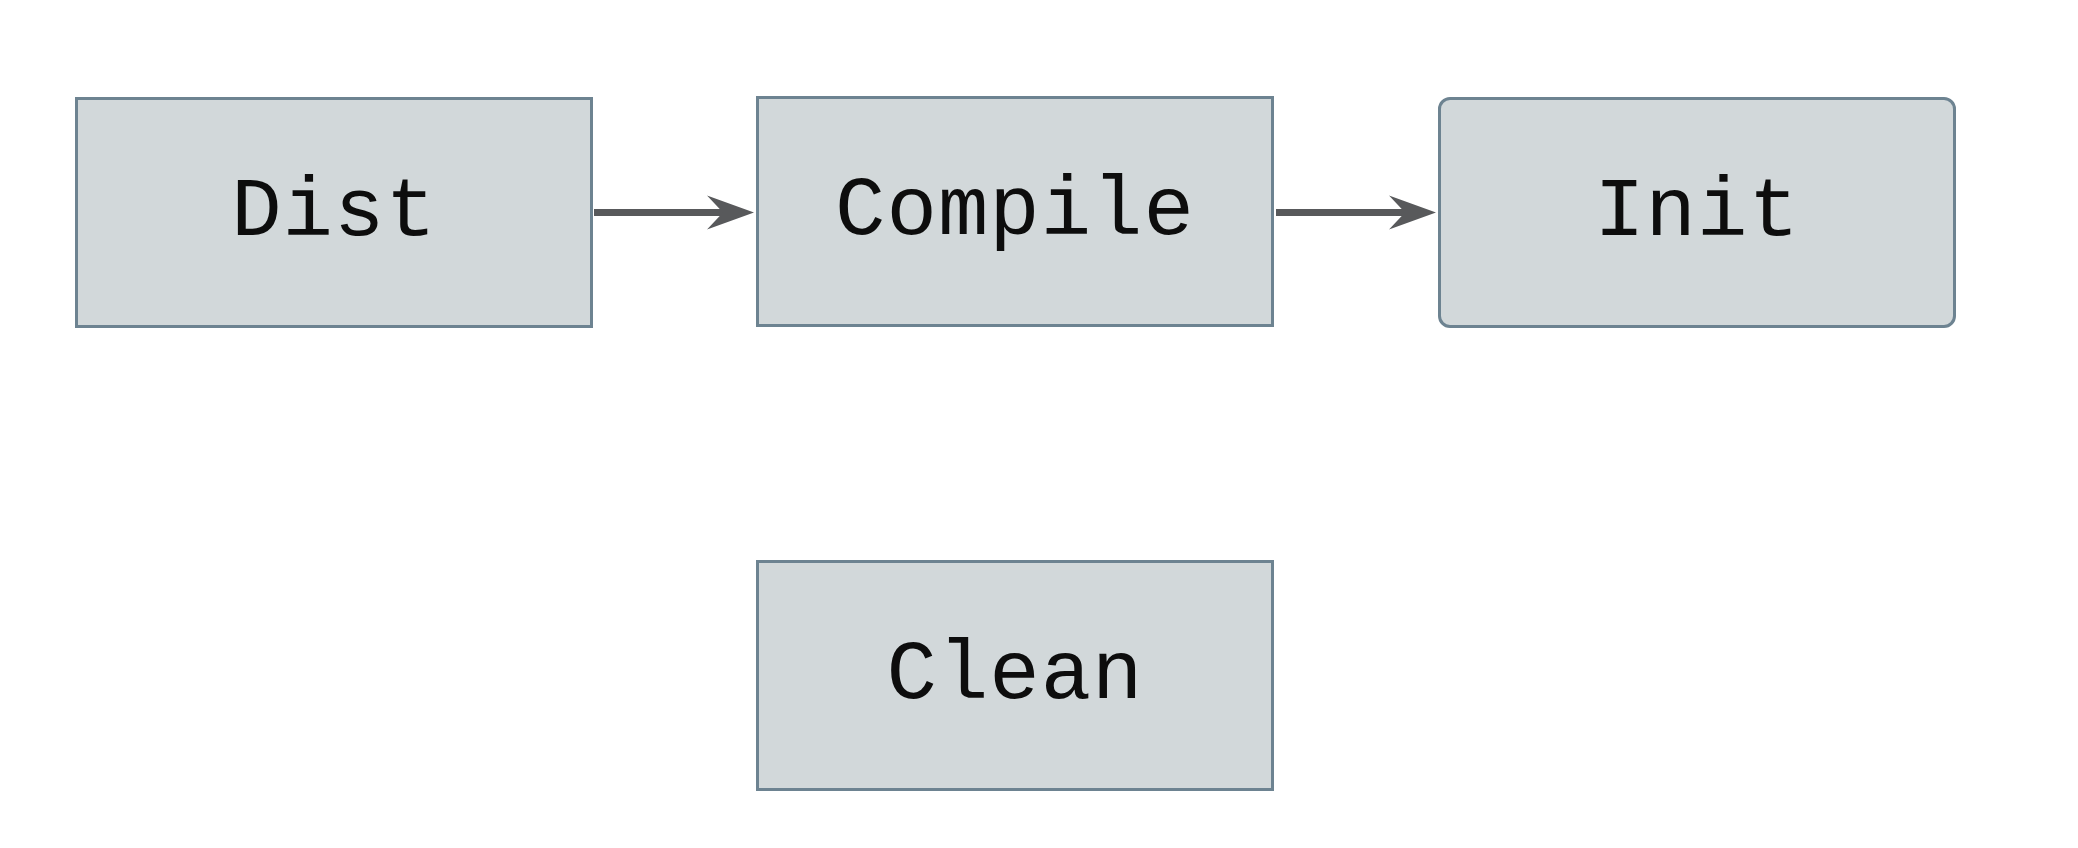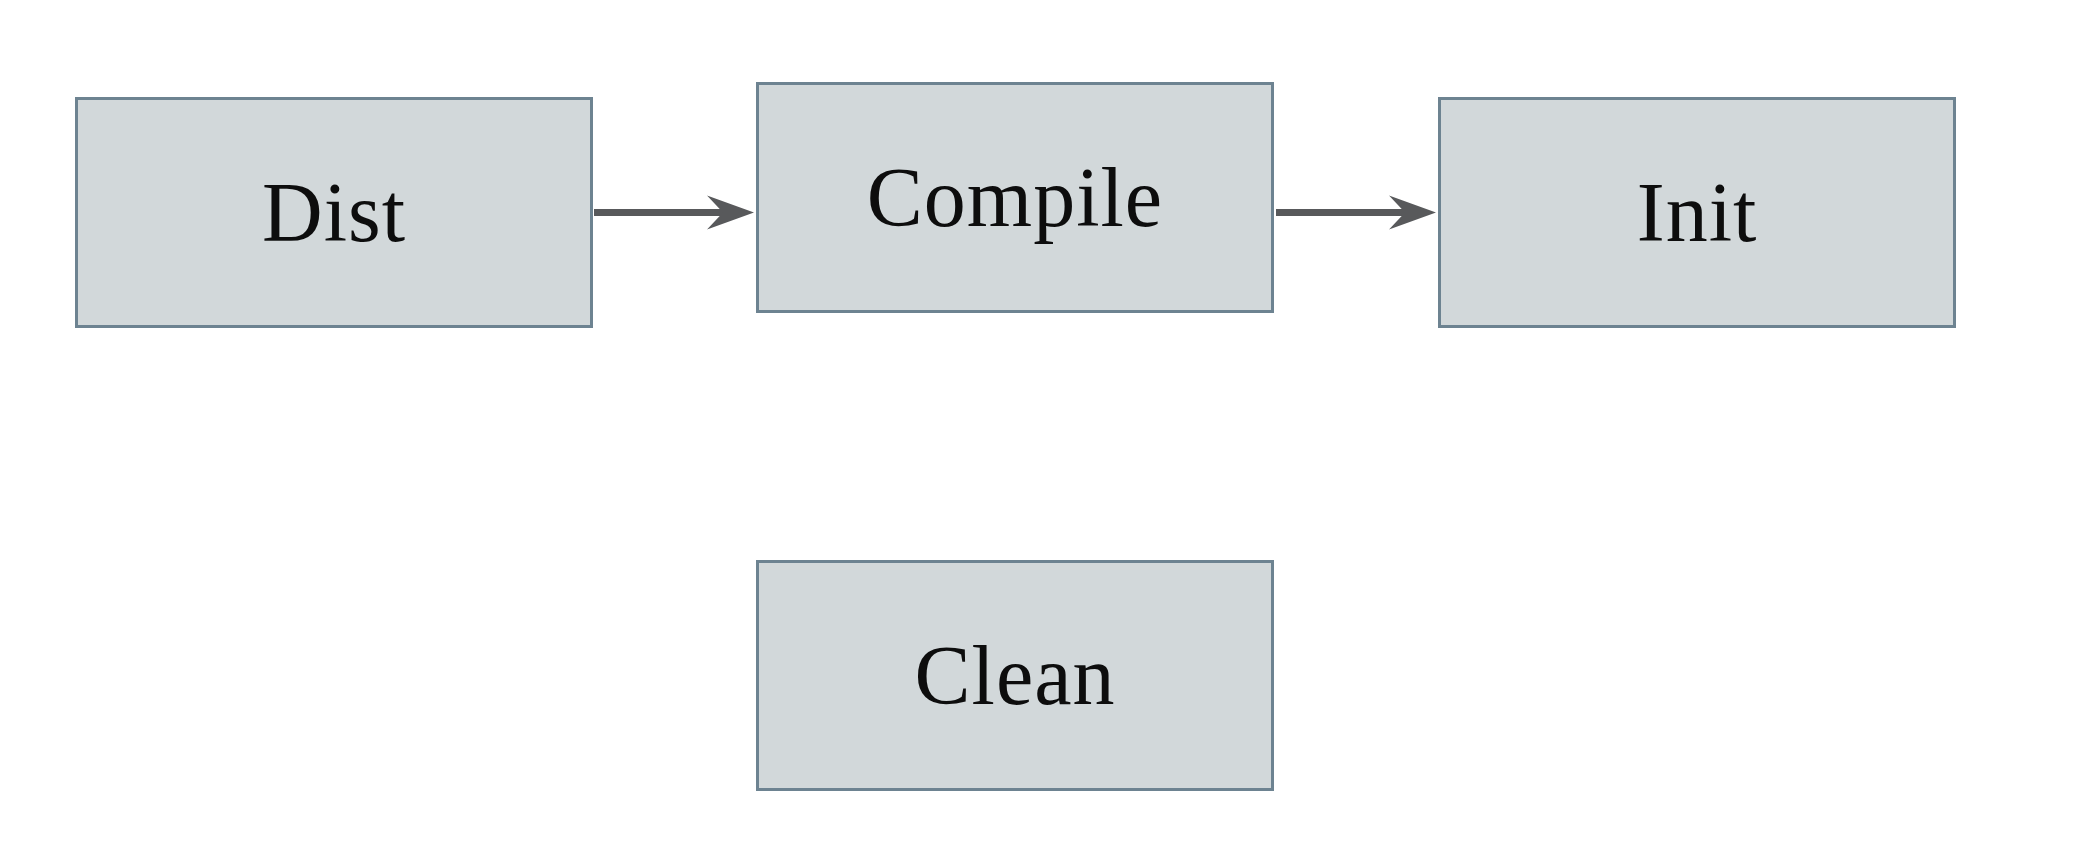--- a/index.html
+++ b/index.html
@@ -9,43 +9,43 @@
     --text: #0d0d0d;
     --background: #ffffff;
   }
   * { margin: 0; padding: 0; box-sizing: border-box; }
   html, body { background: var(--background); }
   .canvas {
     position: relative;
     width: 2078px;
     height: 848px;
     background: var(--background);
-    font-family: Liberation Serif, serif;
+    font-family: Liberation Mono, monospace;
     overflow: hidden;
   }
   .node {
     position: absolute;
     width: 518px;
     height: 231px;
     background: var(--node-fill);
     border: 3px solid var(--node-border);
     display: flex;
     align-items: center;
     justify-content: center;
   }
   .node-label {
     font-size: 84px;
     font-weight: 400;
     color: var(--text);
     letter-spacing: 1px;
     white-space: nowrap;
   }
   #node-dist    { left: 75px;   top: 97px;  }
-  #node-compile { left: 756px;  top: 82px;  }
-  #node-init    { left: 1438px; top: 97px;  }
+  #node-compile { left: 756px;  top: 96px;  }
+  #node-init    { left: 1438px; top: 97px; border-radius: 12px;  }
   #node-clean   { left: 756px;  top: 512px; margin-top: 48px; }
   .edges {
     position: absolute;
     left: 0; top: 0;
     width: 2078px;
     height: 848px;
     pointer-events: none;
   }
   .edge-line { stroke: var(--arrow); stroke-width: 7; }
   .edge-head { fill: var(--arrow); stroke: none; }

